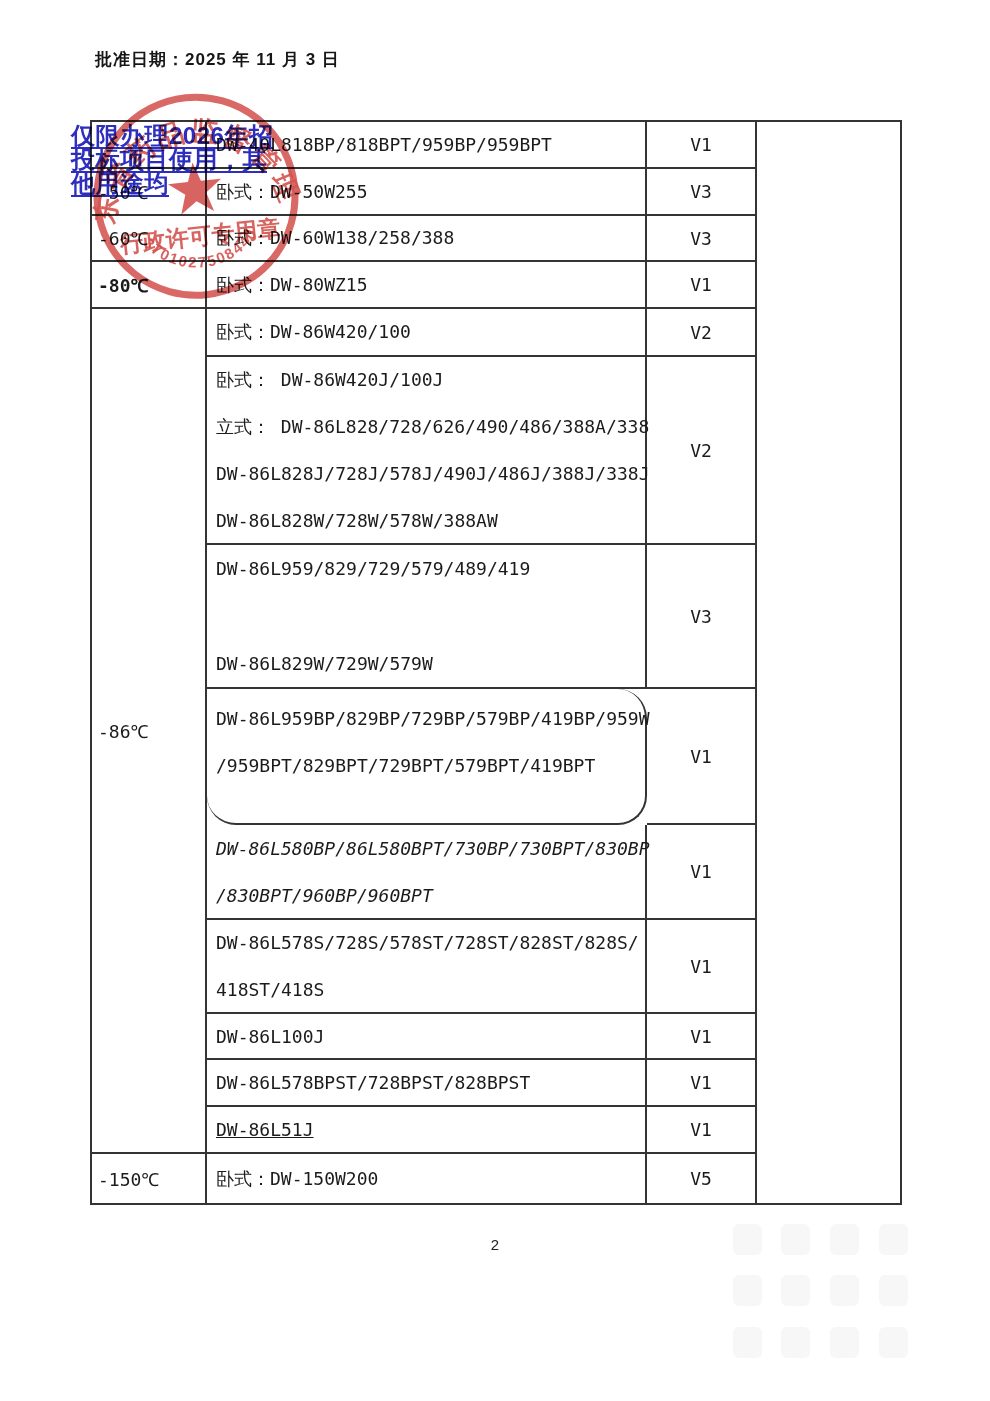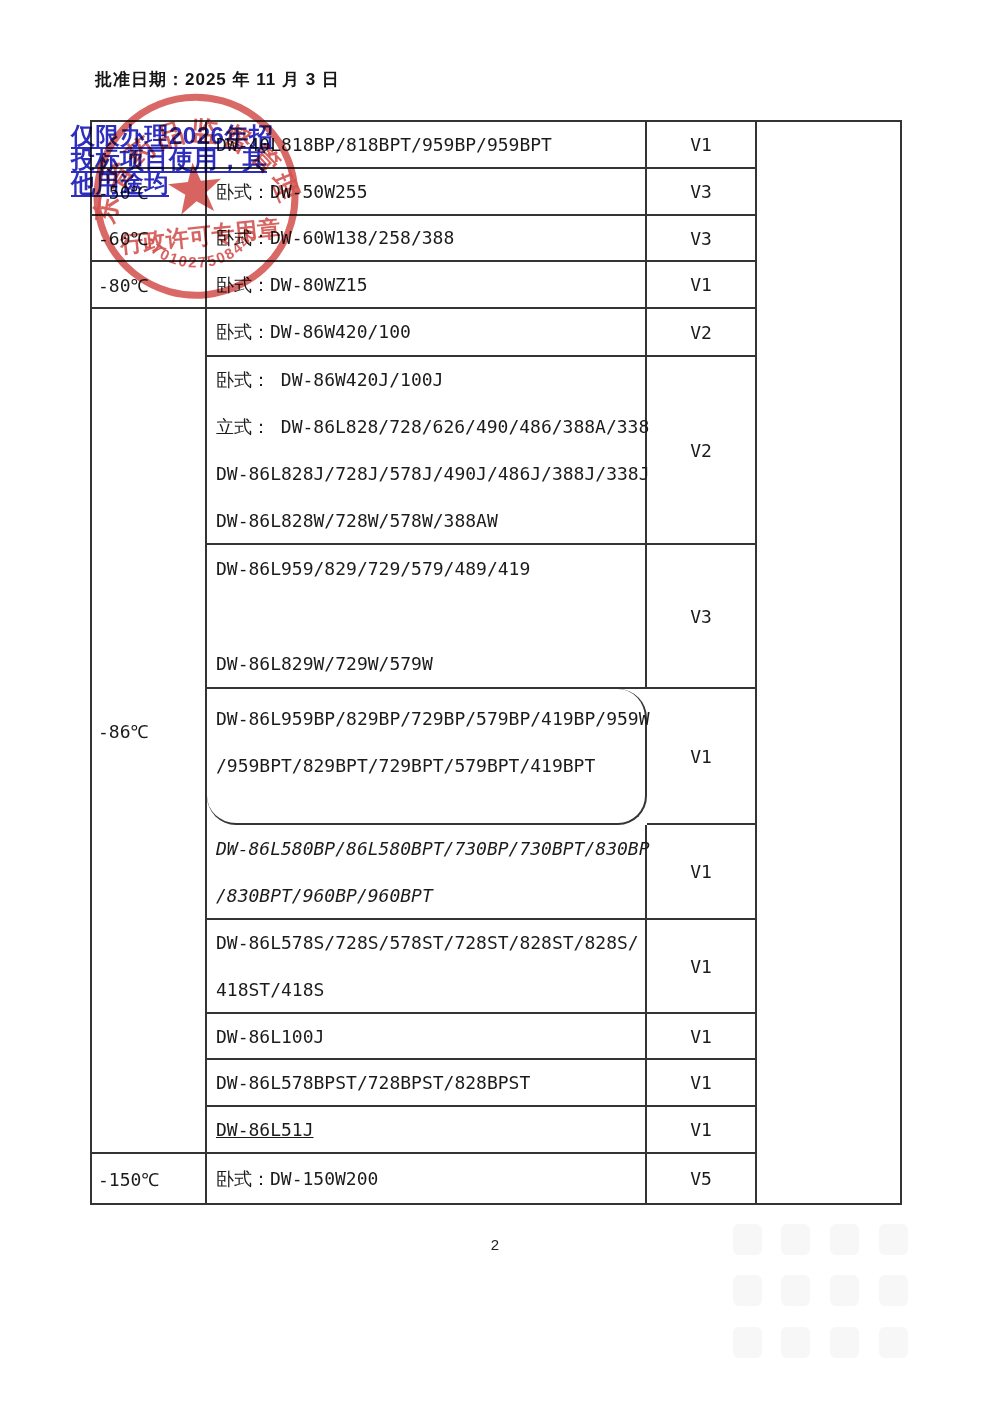--- a/index.html
+++ b/index.html
@@ -5,21 +5,21 @@
   html,body{margin:0;padding:0;}
   body{
     width:990px;height:1401px;
     background:#ffffff;
     position:relative;
     font-family:"DejaVu Sans Mono","Liberation Mono",monospace;
     color:#1b1b1b;
     overflow:hidden;
   }
   .doc-header{
-    position:absolute;left:95px;top:68px;
+    position:absolute;left:95px;top:48px;
     font-family:"Liberation Sans","DejaVu Sans",sans-serif;
     font-weight:bold;font-size:17px;letter-spacing:1px;color:#161616;
   }
   
   .grid{
     position:absolute;left:90px;top:120px;
     width:812px;height:1085px;
     box-sizing:border-box;
     border:2px solid #343434;
     display:grid;
@@ -80,21 +80,21 @@
 </head>
 <body>
 
 <div class="doc-header">批准日期：2025 年 11 月 3 日</div>
 
 <div class="grid">
 
   <div class="cell temp" style="grid-area:1/1/2/2;"></div>
   <div class="cell temp" style="grid-area:2/1/3/2;">-50℃</div>
   <div class="cell temp" style="grid-area:3/1/4/2;">-60℃</div>
-  <div class="cell temp" style="grid-area:4/1/5/2;">-80℃</div>
+  <div class="cell temp" style="grid-area:4/1/5/2;font-weight:bold;">-80℃</div>
   <div class="cell temp" style="grid-area:5/1/14/2;">-86℃</div>
   <div class="cell temp nob" style="grid-area:14/1/15/2;">-150℃</div>
 
   <div class="cell model single" style="grid-area:1/2/2/3;">
     <div class="mline">DW-40L818BP/818BPT/959BP/959BPT</div>
   </div>
   <div class="cell model single" style="grid-area:2/2/3/3;">
     <div class="mline">卧式：DW-50W255</div>
   </div>
   <div class="cell model single" style="grid-area:3/2/4/3;">

